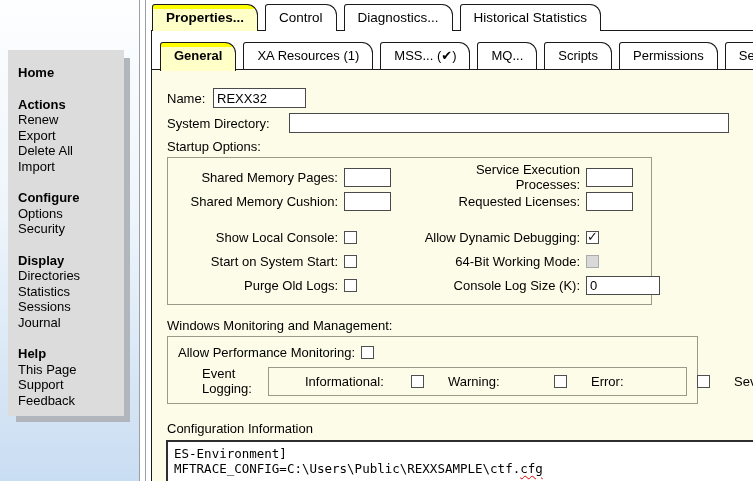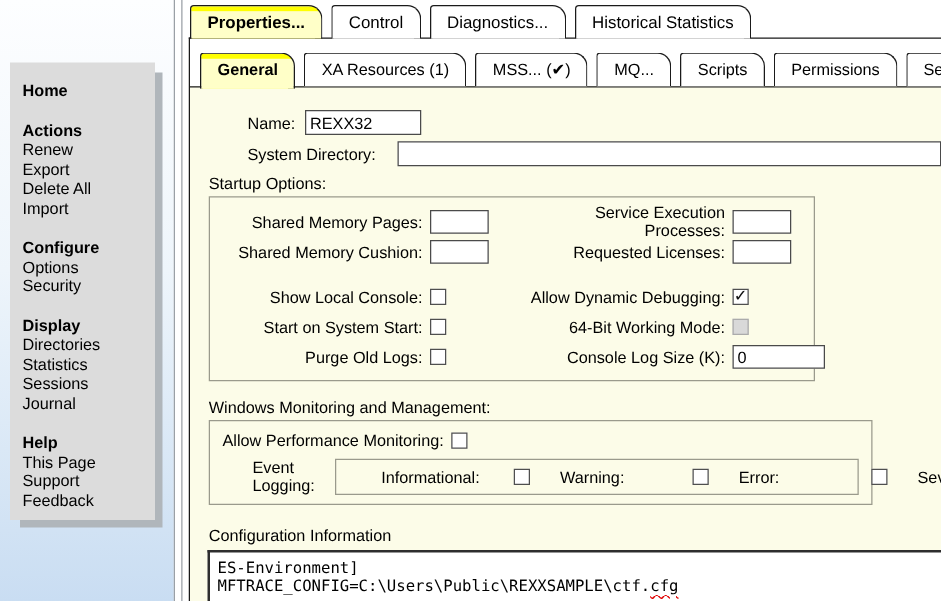--- a/index.html
+++ b/index.html
@@ -34,21 +34,21 @@
     background:linear-gradient(180deg,#ffff00 0px,#ffff00 4px,#ffffc8 4px); }
   .inner-tabs .tab[data-active="true"] { height:29px; margin-bottom:-2px; z-index:3; }
 
   
   .outer-panel { position:absolute; left:151px; top:30px; width:602px; height:451px;
     border-left:1.5px solid #1a1a1a; border-top:1.5px solid #1a1a1a; background:#fff; }
   .inner-panel { position:absolute; left:0; top:38px; right:0; bottom:0;
     border-top:1.5px solid #1a1a1a; background:#fcfce8; padding:18px 0 0 15px; }
 
   
-  .frm-row { display:flex; align-items:center;margin-left:31px; }
+  .frm-row { display:flex; align-items:center; }
   .lbl { cursor:default; }
   .tinput { border:1px solid #4a4a4a; background:#fff; height:20px; font:13px "Liberation Sans",sans-serif;
     padding:1px 3px; color:#000; }
   .row-name { margin-top:0; } .row-name .lbl { width:46px; }
   .row-name .tinput { width:93px; }
   .row-sysdir { margin-top:5px; } .row-sysdir .lbl { width:122px; }
   .row-sysdir .tinput { width:440px; }
   .startup-title { margin-top:6px; }
 
   .groupbox { border:1px solid #9a9a8c; background:transparent; }

